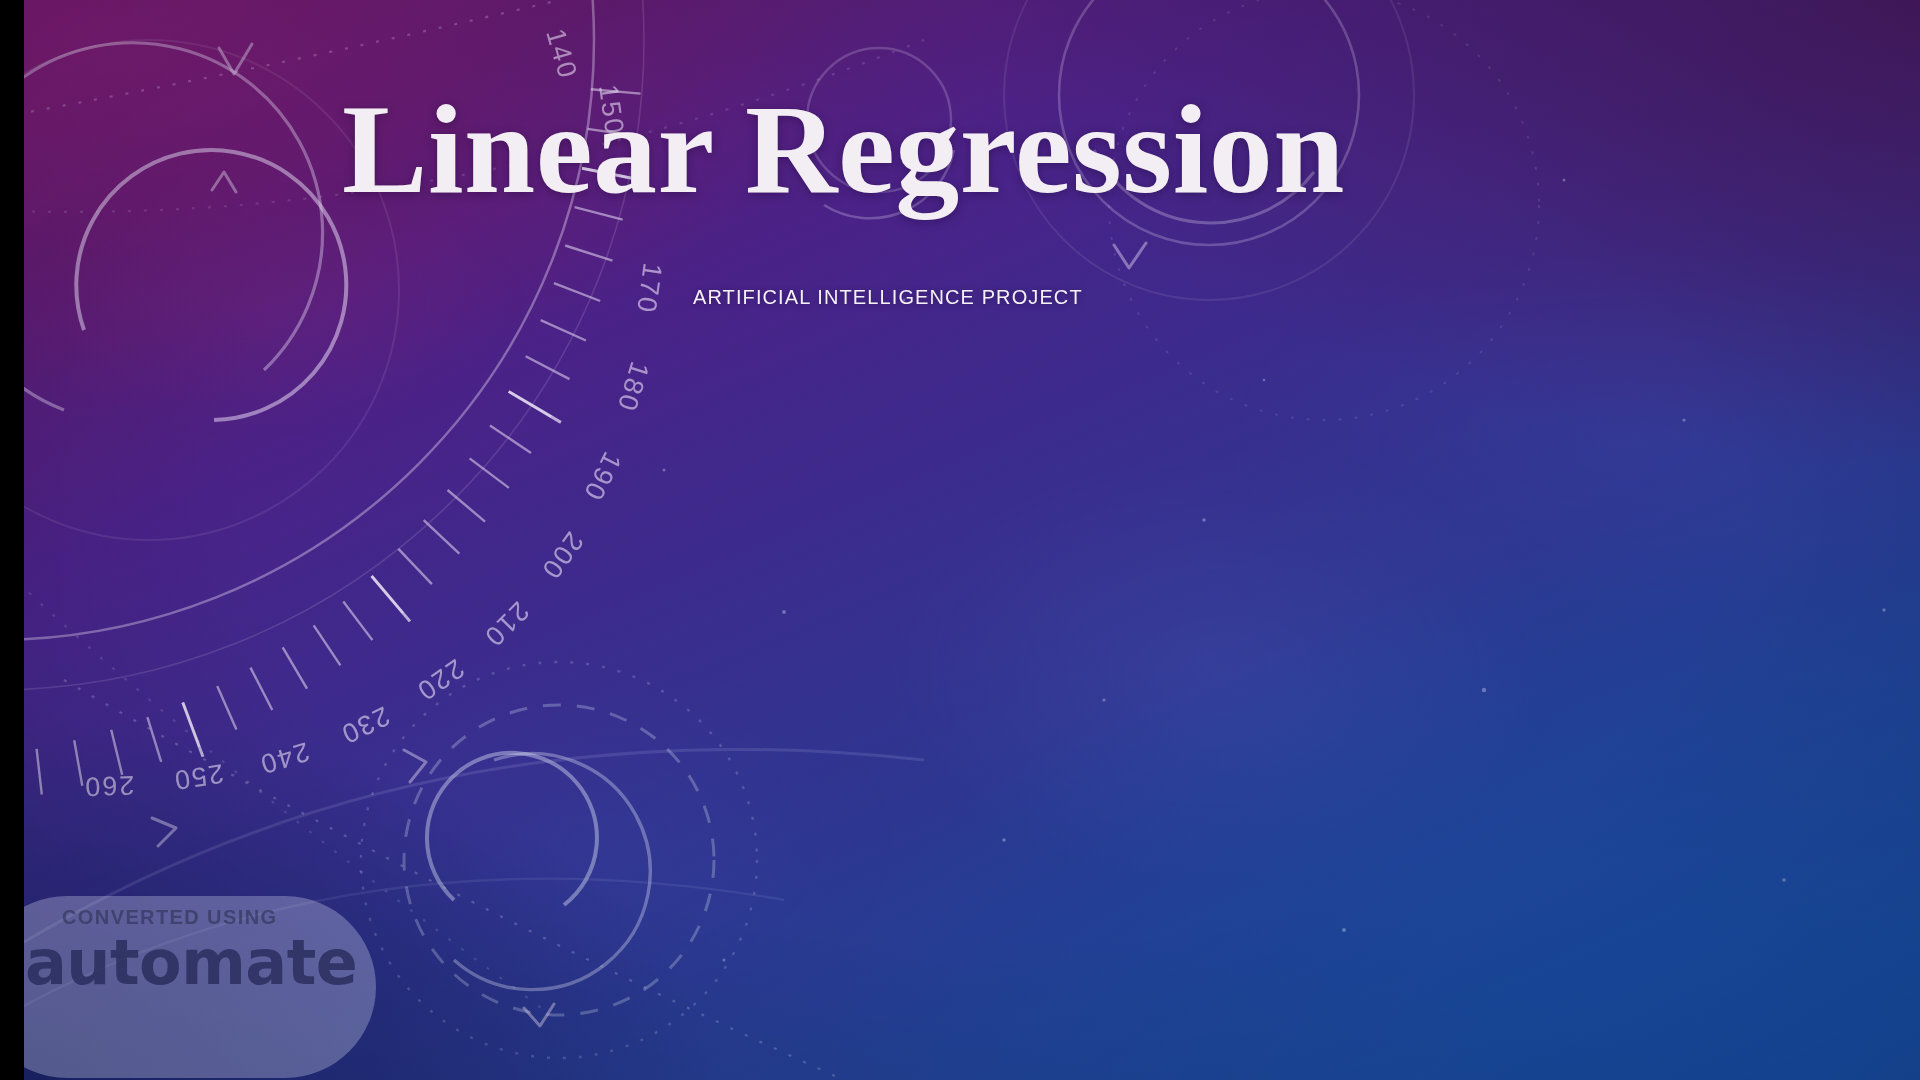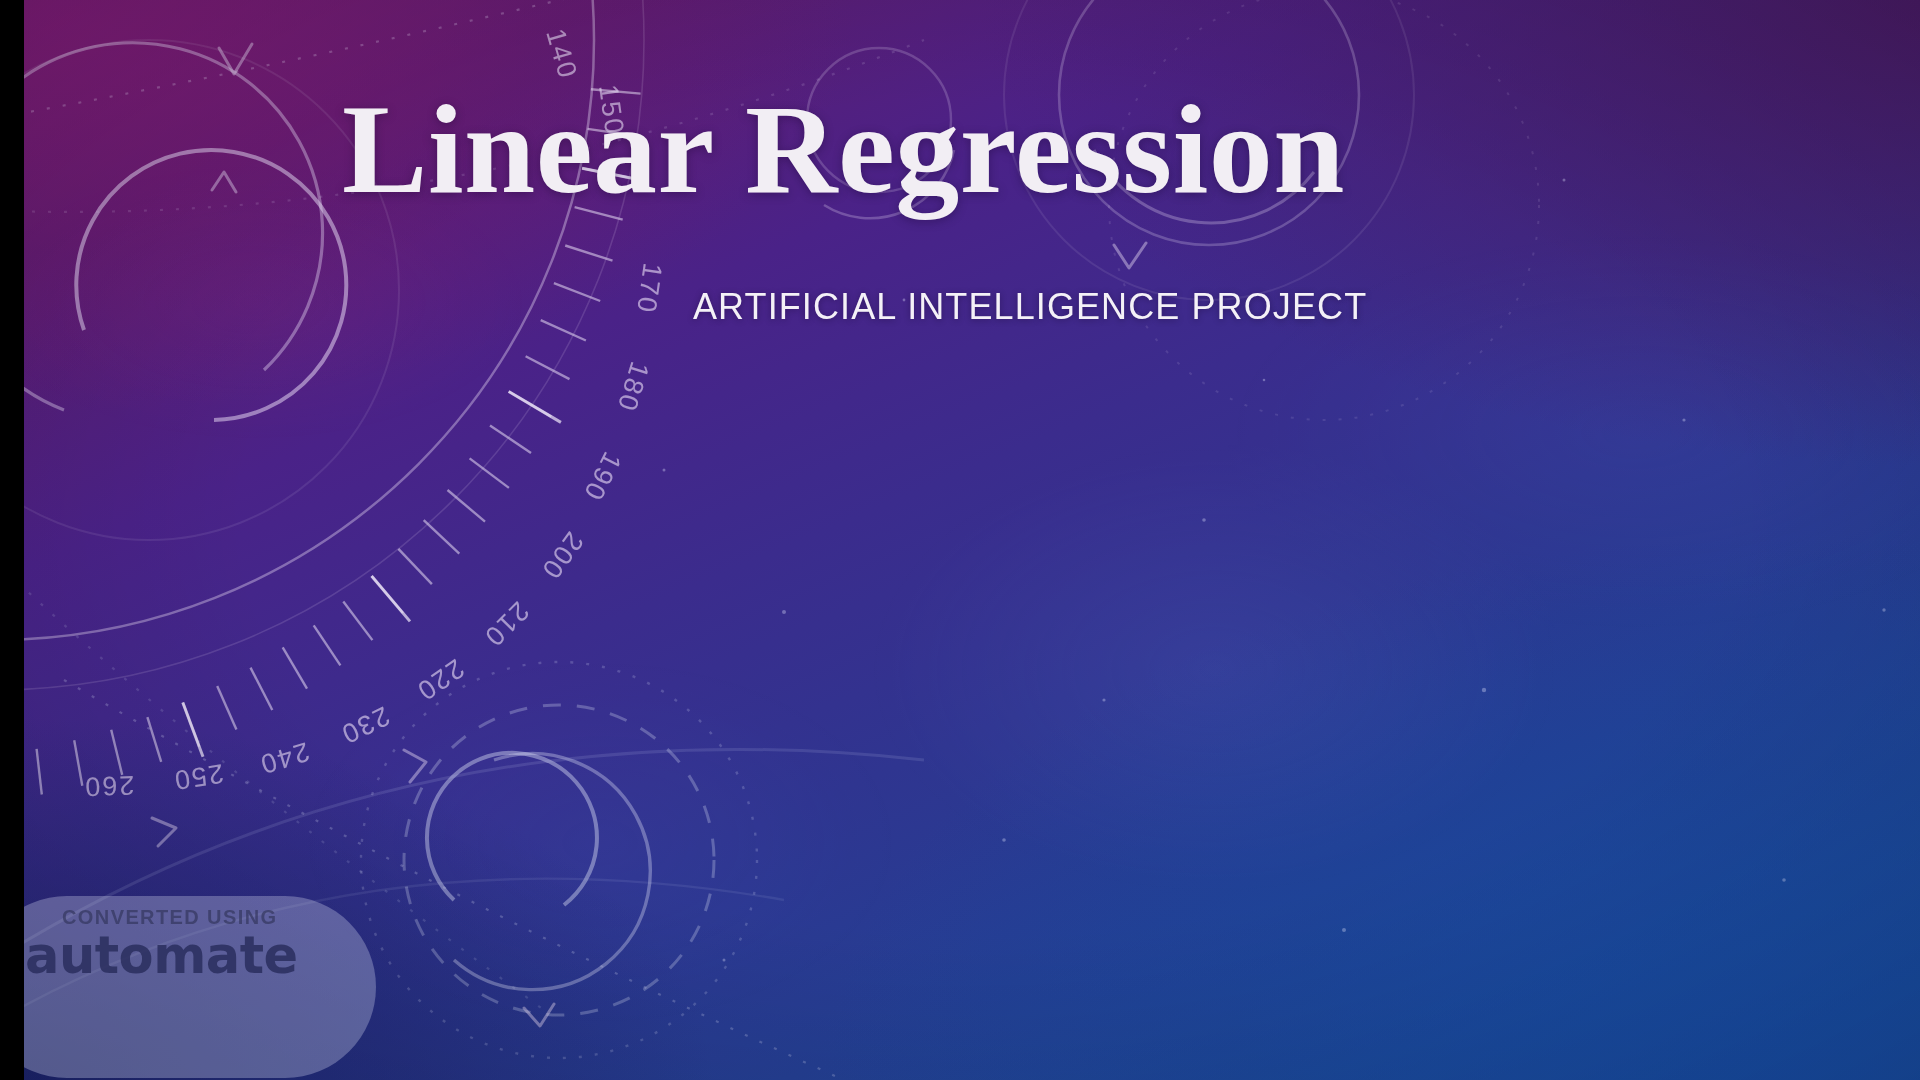--- a/index.html
+++ b/index.html
@@ -116,21 +116,21 @@
     letter-spacing: 0.5px;
     color: #f2eef4;
     text-shadow: 0 2px 10px rgba(20,0,40,0.35);
   }
   .subtitle {
     position: absolute;
     left: 669px;
     top: 286px;
     font-family: "Liberation Sans", sans-serif;
     font-weight: 400;
-    font-size: 36px;
+    font-size: 20px;
     letter-spacing: 1.1px;
     color: #f4f1f7;
     white-space: nowrap;
     text-shadow: 0 1px 6px rgba(20,0,40,0.4);
   }
 
   
   .watermark {
     position: absolute;
     left: -48px;
@@ -158,21 +158,21 @@
     letter-spacing: 1.4px;
     color: rgba(52,56,96,0.72);
     white-space: nowrap;
   }
   .wm-automate {
     position: absolute;
     left: 1px;
     top: 30px;
     font-family: "DejaVu Sans", sans-serif;
     font-weight: 700;
-    font-size: 51px;
+    font-size: 62px;
     letter-spacing: -0.5px;
     color: rgba(40,44,92,0.82);
     white-space: nowrap;
   }
   .wm-video {
     position: absolute;
     left: 60px;
     top: 88px;
     font-family: "DejaVu Sans", sans-serif;
     font-weight: 700;

